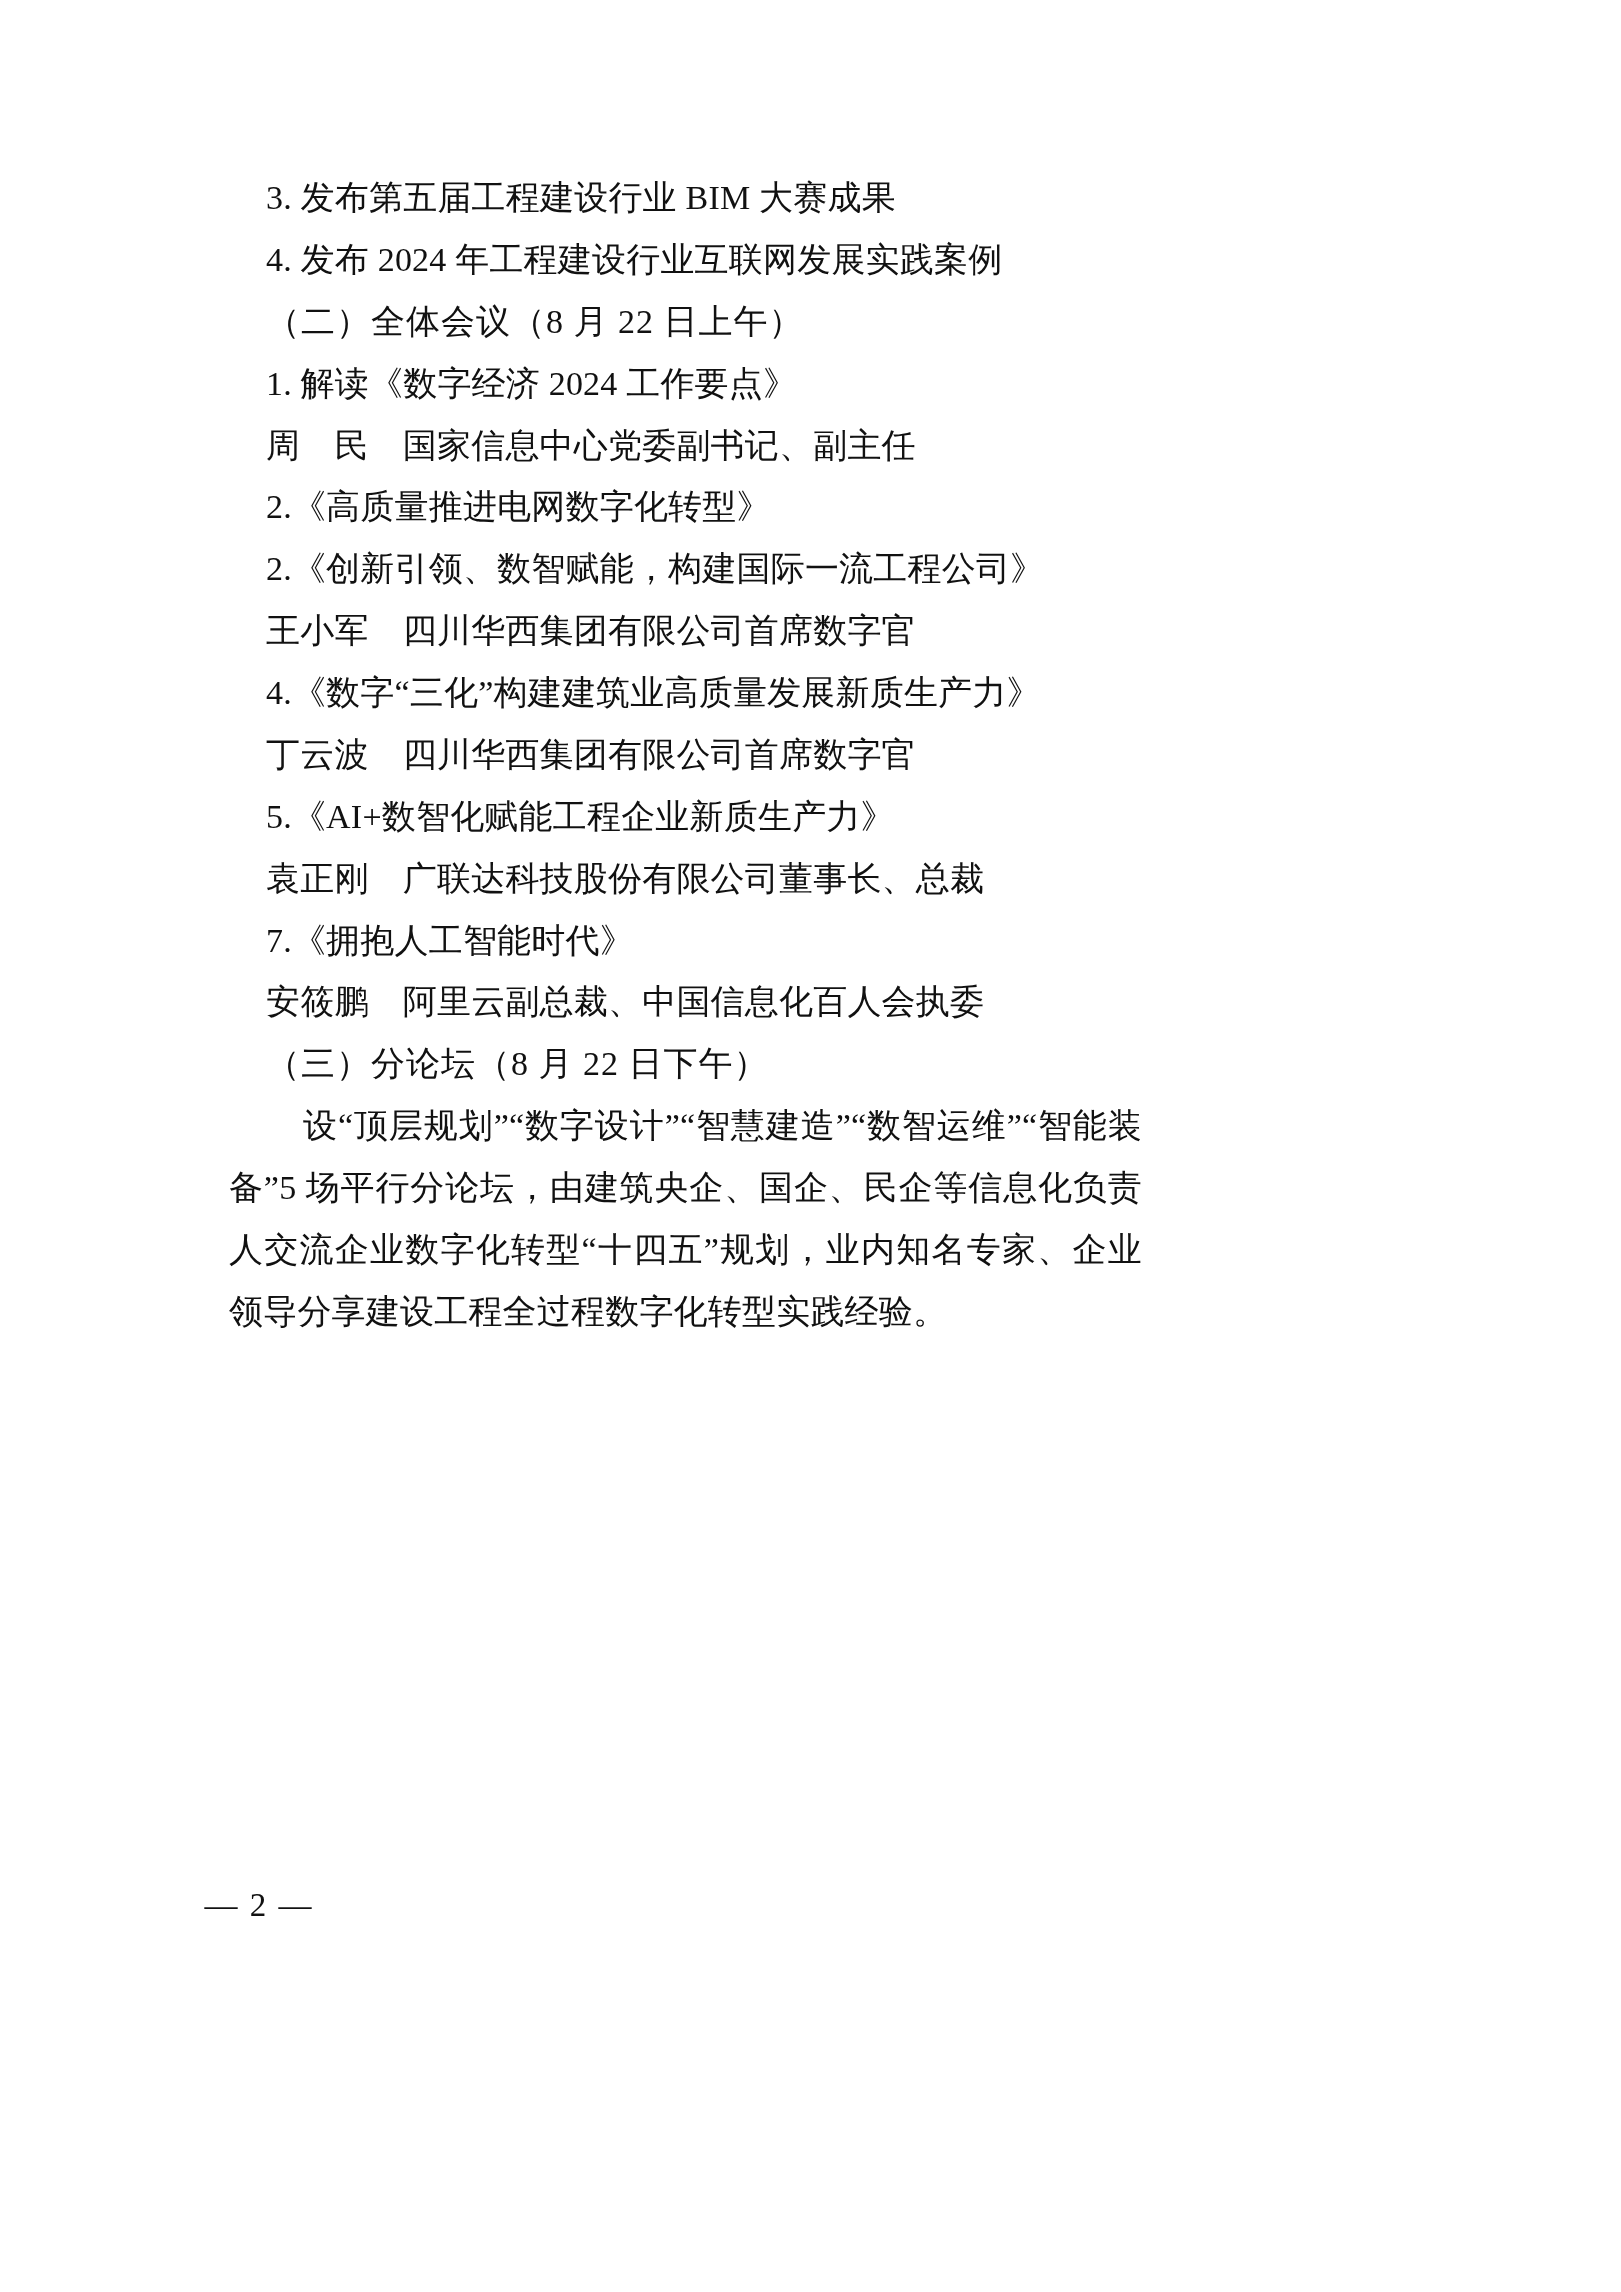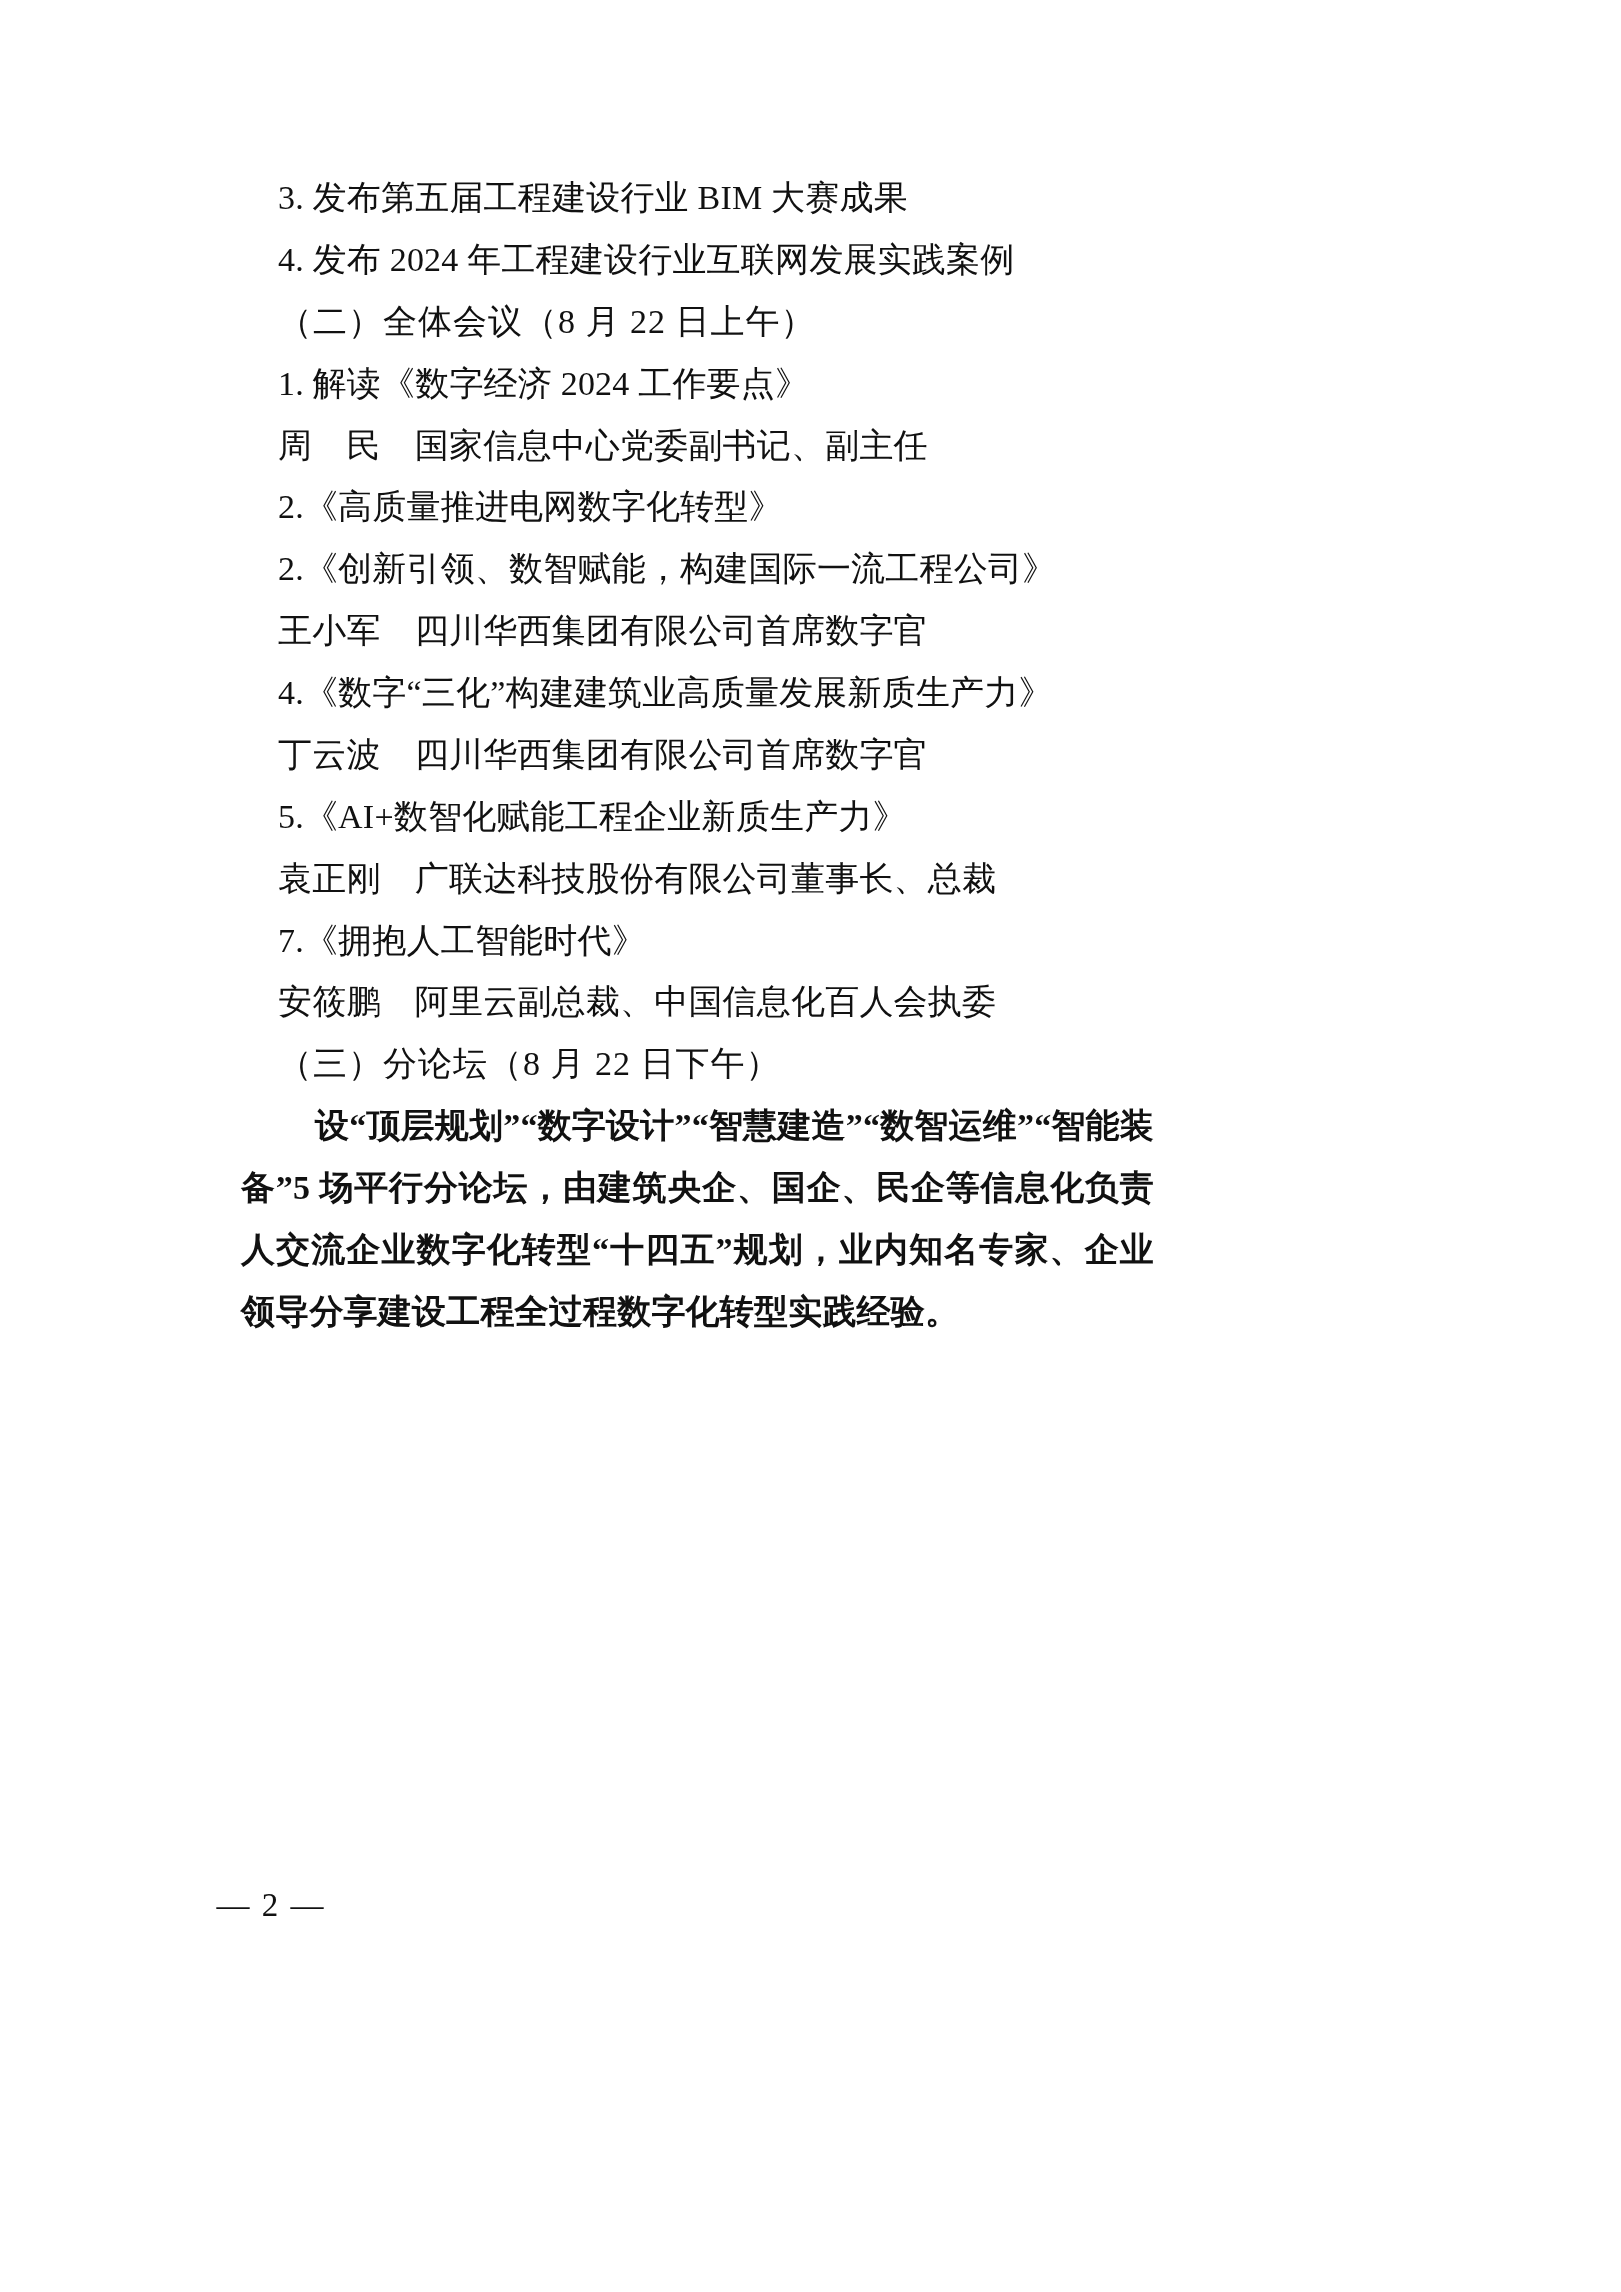--- a/index.html
+++ b/index.html
@@ -9,21 +9,21 @@
   }
   body {
     width: 1621px;
     height: 2293px;
     position: relative;
     font-family: "Liberation Serif", "DejaVu Serif", serif;
     color: #111111;
   }
   .page {
     position: absolute;
-    left: 16px; top: 0;
+    left: 4px; top: 0;
     width: 1363px;
     height: 2293px;
     box-sizing: border-box;
     padding: 167px 225px 0 225px;
   }
   .doc-body {
     font-size: 34px;
     line-height: 1.82;
     letter-spacing: 0.2px;
   }
@@ -42,21 +42,20 @@
   .heading {
     font-weight: normal;
     text-indent: 37px;
     letter-spacing: 1px;
   }
   .para {
     text-indent: 74px;
     white-space: normal;
     text-align: justify;
     text-justify: inter-ideograph;
-    font-weight: bold;
   }
   .page-number {
     position: absolute;
     left: 0;
     right: 0;
     top: 1887px;
     text-align: center;
     font-size: 33px;
     letter-spacing: 2px;
   }

